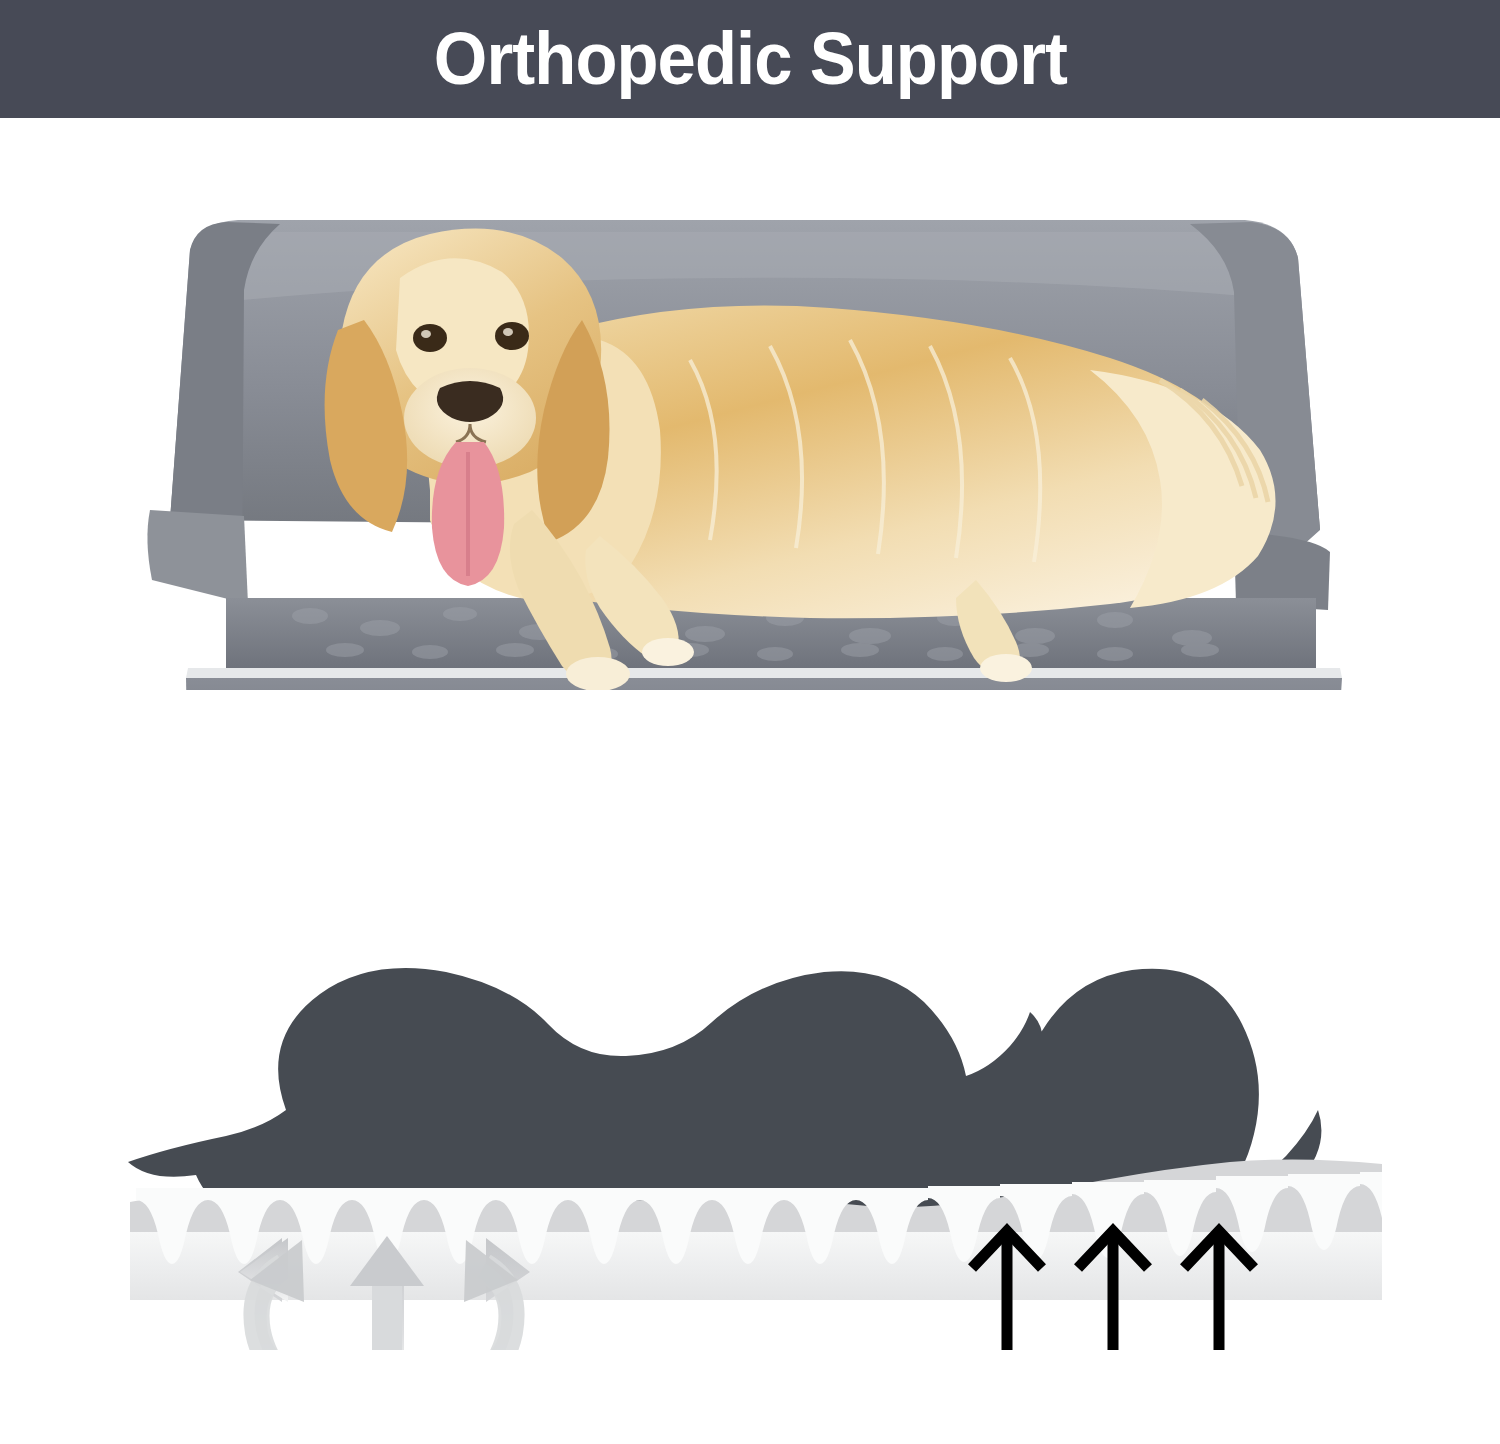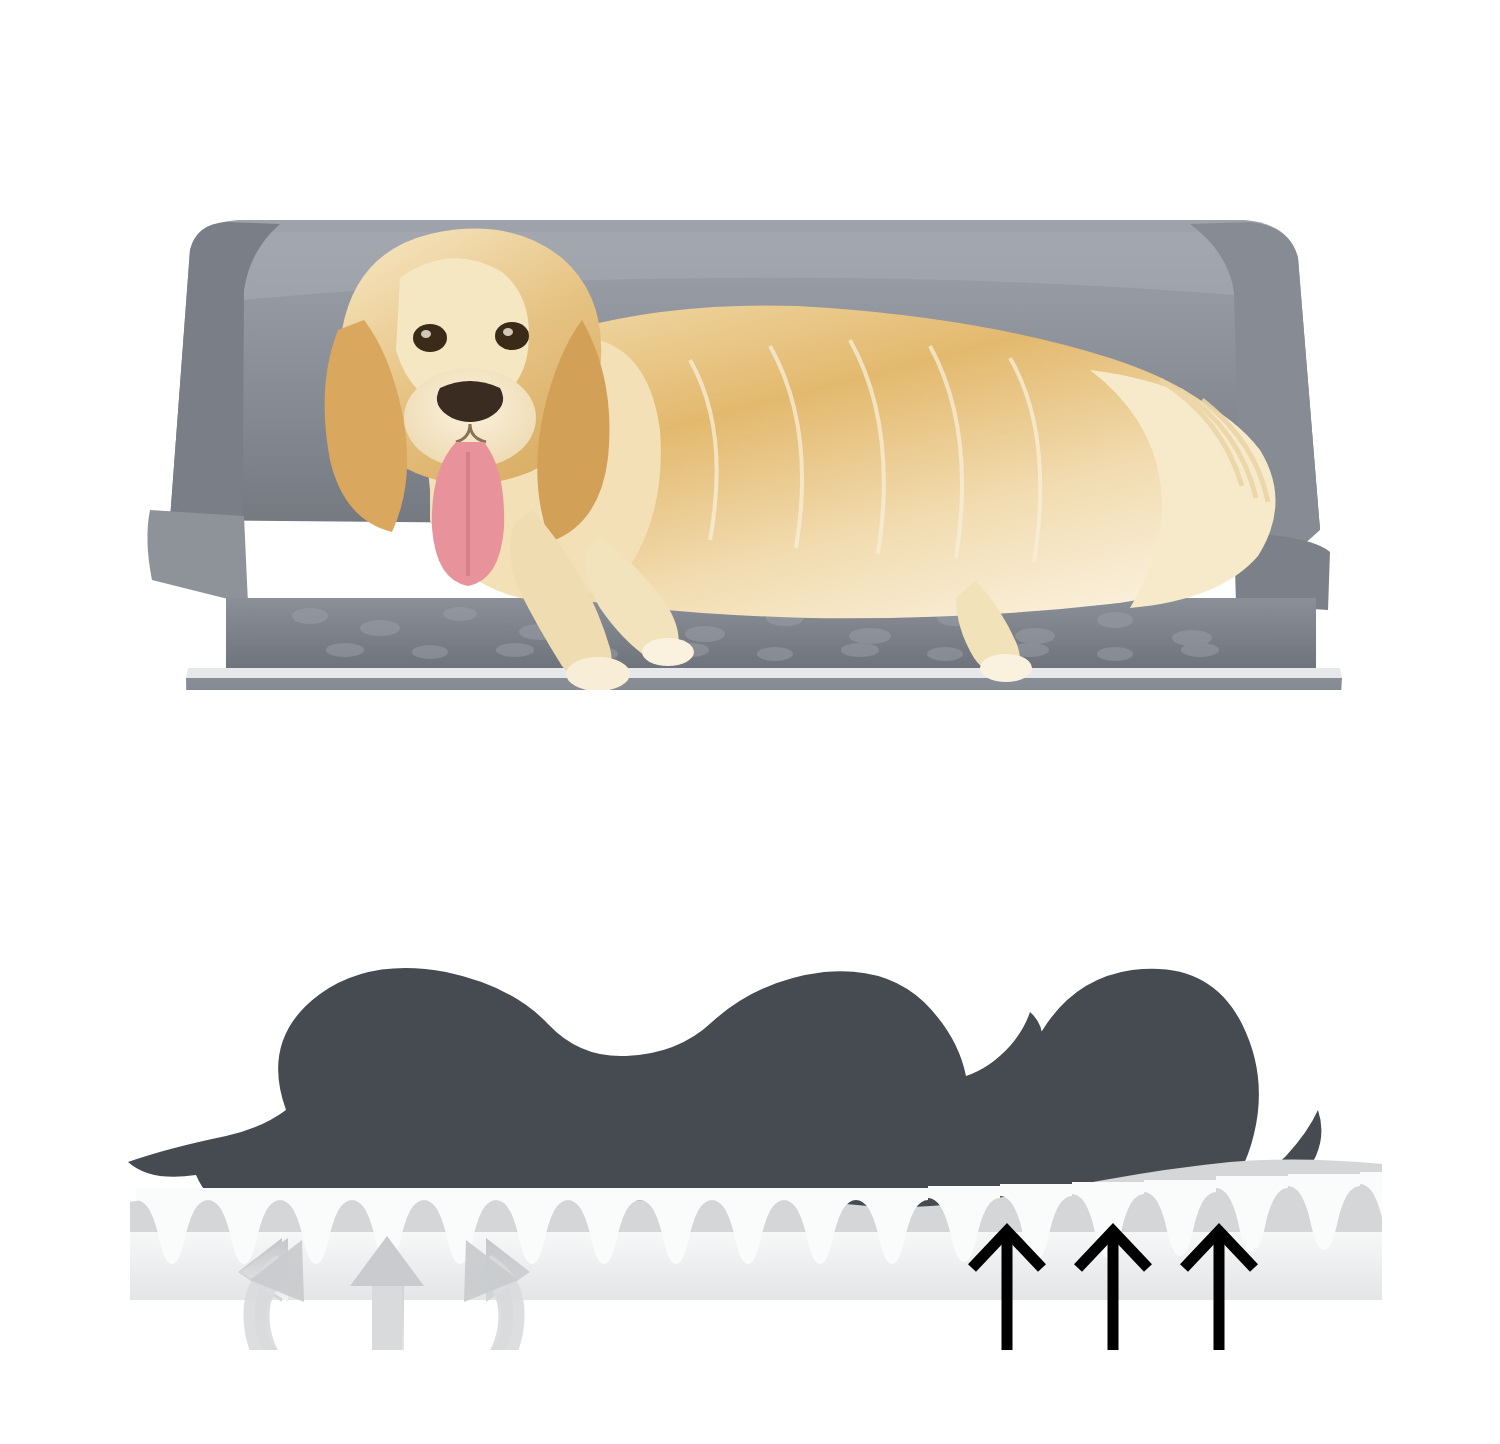--- a/index.html
+++ b/index.html
@@ -55,20 +55,23 @@
   #bottom-labels {
     position:absolute; left:0; top:1370px;
     width:1500px; height:74px;
   }
 </style>
 </head>
 <body>
 
 <div id="page">
 
+  <div id="header-banner">
+    <div id="header-title">Orthopedic Support</div>
+  </div>
 
   <div id="hero-photo">
     <svg width="1250" height="510" viewBox="0 0 1250 510">
       <defs>
         <linearGradient id="bolsterG" x1="0" y1="0" x2="0" y2="1">
           <stop offset="0" stop-color="#9FA3AB"></stop>
           <stop offset="0.55" stop-color="#888C95"></stop>
           <stop offset="1" stop-color="#74787F"></stop>
         </linearGradient>
         <linearGradient id="baseG" x1="0" y1="0" x2="0" y2="1">

